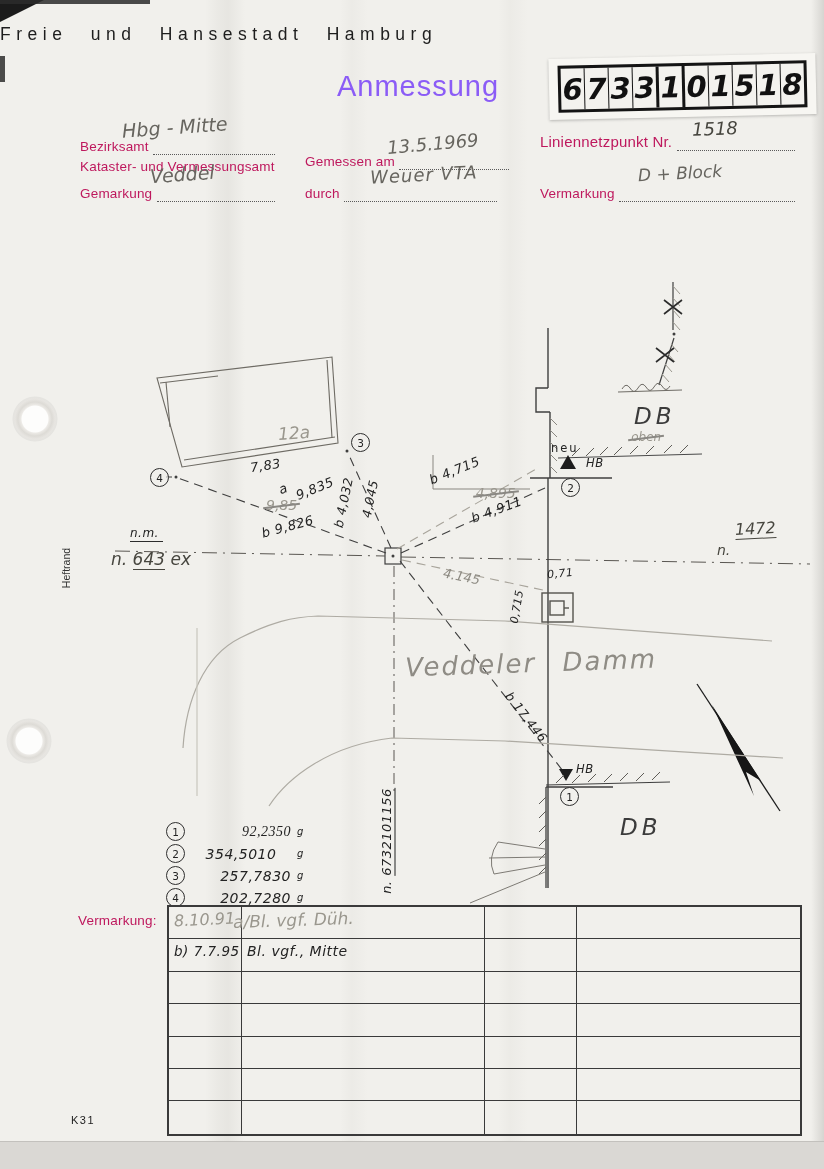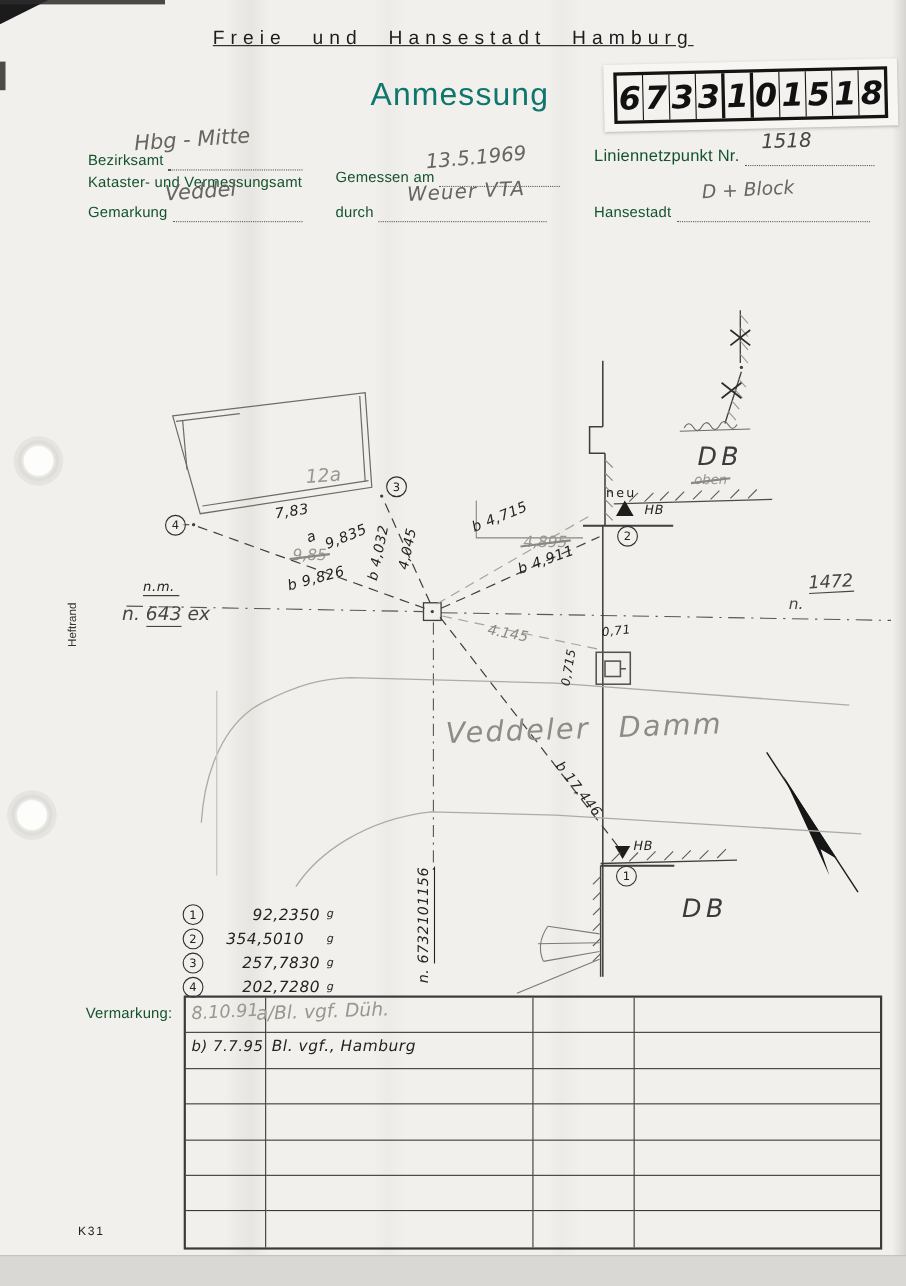--- a/index.html
+++ b/index.html
@@ -1,35 +1,35 @@
 <!DOCTYPE html>
 <html><head>
 <meta charset="utf-8">
 <style>
   html,body{margin:0;padding:0;background:#cfcdc9;}
   #page{position:relative;width:824px;height:1169px;margin:0 auto;overflow:hidden;
         background:#f1f0ec;font-family:"Liberation Sans",sans-serif;}
   .abs{position:absolute;}
-  .lbl{font-size:13.5px;color:#14532d;letter-spacing:0.2px;}
+  .lbl{font-size:13.5px;color:#be185d;letter-spacing:0.2px;}
   .dotline{display:inline-block;border-bottom:1.6px dotted #5a5a5a;height:14px;vertical-align:bottom;}
   .hw{font-family:"DejaVu Sans",sans-serif;font-style:italic;color:#67655f;white-space:nowrap;}
   .hw-dark{color:#47463f;}
   .hw-lt{color:#9a978e;}
   .st{font-family:"DejaVu Sans",sans-serif;font-style:italic;color:#232323;letter-spacing:0.5px;white-space:nowrap;}
   .st sup{font-size:70%;font-style:italic;}
   .struck{position:relative;}
   .struck::after{content:"";position:absolute;left:-3px;right:-3px;top:52%;height:1.5px;
         background:#8a8883;transform:rotate(-7deg);}
   .circled{display:inline-flex;width:17px;height:17px;border:1.5px solid #2e2e2e;border-radius:50%;
         align-items:center;justify-content:center;font-size:10.5px;font-style:normal;
         font-family:"DejaVu Sans",sans-serif;color:#232323;background:rgba(241,240,236,0.6);}
   
-  .org-title{left:0;right:0;top:24px;text-align:center;font-size:17.5px;color:#1d1d1d;
-        letter-spacing:5.5px;word-spacing:13px;font-weight:500;text-decoration:underline;}
-  .doc-title{left:12px;right:0;top:70px;text-align:center;font-size:29px;color:#0f766e;letter-spacing:1px;}
+  .org-title{left:0;right:0;top:24px;font-size:17.5px;color:#1d1d1d;
+        letter-spacing:5.5px;word-spacing:13px;font-weight:500;}
+  .doc-title{left:12px;right:0;top:70px;text-align:center;font-size:29px;color:#8b5cf6;letter-spacing:1px;}
   .sticker{left:549px;top:56px;padding:7px 9px;background:#f7f6f2;transform:rotate(-1.3deg);
         box-shadow:0 1px 3px rgba(0,0,0,0.25);}
   .ncells{display:flex;border:3px solid #141414;background:#f3f2ee;}
   .ncell{width:23px;height:41px;display:flex;align-items:center;justify-content:center;
         font-family:"DejaVu Sans",sans-serif;font-weight:700;font-style:italic;font-size:29px;color:#111;
         border-right:1.5px solid #141414;}
   .ncell:last-child{border-right:none;}
   .ncell.grp{border-right:3px solid #141414;}
   
   .frow{white-space:nowrap;}
@@ -125,21 +125,21 @@
   </div>
   <span class="abs hw" style="left:150px;top:163px;font-size:19px;transform:rotate(-4deg);">Veddel</span>
 
   <div class="abs frow" style="left:305px;top:184px;">
     <span class="lbl">durch</span>
     <span class="dotline" style="width:153px;"></span>
   </div>
   <span class="abs hw" style="left:370px;top:164px;font-size:18px;transform:rotate(-3deg);letter-spacing:1px;">Weuer VTA</span>
 
   <div class="abs frow" style="left:540px;top:184px;">
-    <span class="lbl">Hansestadt</span>
+    <span class="lbl">Vermarkung</span>
     <span class="dotline" style="width:176px;"></span>
   </div>
   <span class="abs hw" style="left:638px;top:163px;font-size:17px;transform:rotate(-3deg);">D + Block</span>
 
 
   
   <svg id="sk" class="abs" viewBox="0 0 824 1169">
 
     <g stroke="#6e6b64" stroke-width="1.1" fill="none">
       <path d="M157,378 L332,357 L338,443 L182,467 Z"></path>
@@ -273,21 +273,21 @@
   <span class="abs st" style="left:508px;top:686px;font-size:12.5px;transform:rotate(52deg);transform-origin:left center;">b 17,446</span>
   <span class="abs st" style="left:576px;top:762px;font-size:11.5px;">HB</span>
 
   <span class="abs" style="left:386px;top:841px;">
     <span class="vtext st" style="font-size:13px;"><span>n.</span> <span style="border-bottom:1.6px solid #232323;padding-bottom:1px;">6732101156</span></span>
   </span>
 
   
   <div class="abs" style="left:166px;top:822px;display:flex;align-items:center;gap:6px;">
     <span class="circled">1</span>
-    <span class="st" style="font-size:14px;display:inline-block;width:100px;text-align:right;">92,2350</span>
+    <span class="st" style="font-size:14px;display:inline-block;width:100px;text-align:right;font-family:Liberation Serif, serif;">92,2350</span>
       <sup class="st" style="font-size:10px;">g</sup>
   </div>
   <div class="abs" style="left:166px;top:844px;display:flex;align-items:center;gap:6px;">
     <span class="circled">2</span>
     <span class="st" style="font-size:14px;display:inline-block;width:100px;text-align:center;">354,5010</span>
       <sup class="st" style="font-size:10px;">g</sup>
   </div>
   <div class="abs" style="left:166px;top:866px;display:flex;align-items:center;gap:6px;">
     <span class="circled">3</span>
     <span class="st" style="font-size:14px;display:inline-block;width:100px;text-align:right;">257,7830</span>
@@ -300,21 +300,21 @@
   </div>
 
   
   <span class="abs lbl" style="left:78px;top:913px;">Vermarkung:</span>
   <div class="abs btable">
     <div class="bcell"><span class="hw hw-lt" style="font-size:16px;display:inline-block;transform:rotate(-3deg);">8.10.91</span></div>
     <div class="bcell"><span class="hw hw-lt" style="font-size:17px;display:inline-block;margin-left:-14px;transform:rotate(-2deg);">a/Bl. vgf. Düh.</span></div>
     <div class="bcell"></div>
       <div class="bcell"></div>
     <div class="bcell"><span class="st" style="font-size:13.5px;">b) 7.7.95</span></div>
-    <div class="bcell"><span class="st" style="font-size:14px;">Bl. vgf., Hamburg</span></div>
+    <div class="bcell"><span class="st" style="font-size:14px;">Bl. vgf., Mitte</span></div>
     <div class="bcell"></div>
       <div class="bcell"></div>
     <div class="bcell"></div>
       <div class="bcell"></div>
       <div class="bcell"></div>
       <div class="bcell"></div>
     <div class="bcell"></div>
       <div class="bcell"></div>
       <div class="bcell"></div>
       <div class="bcell"></div>

